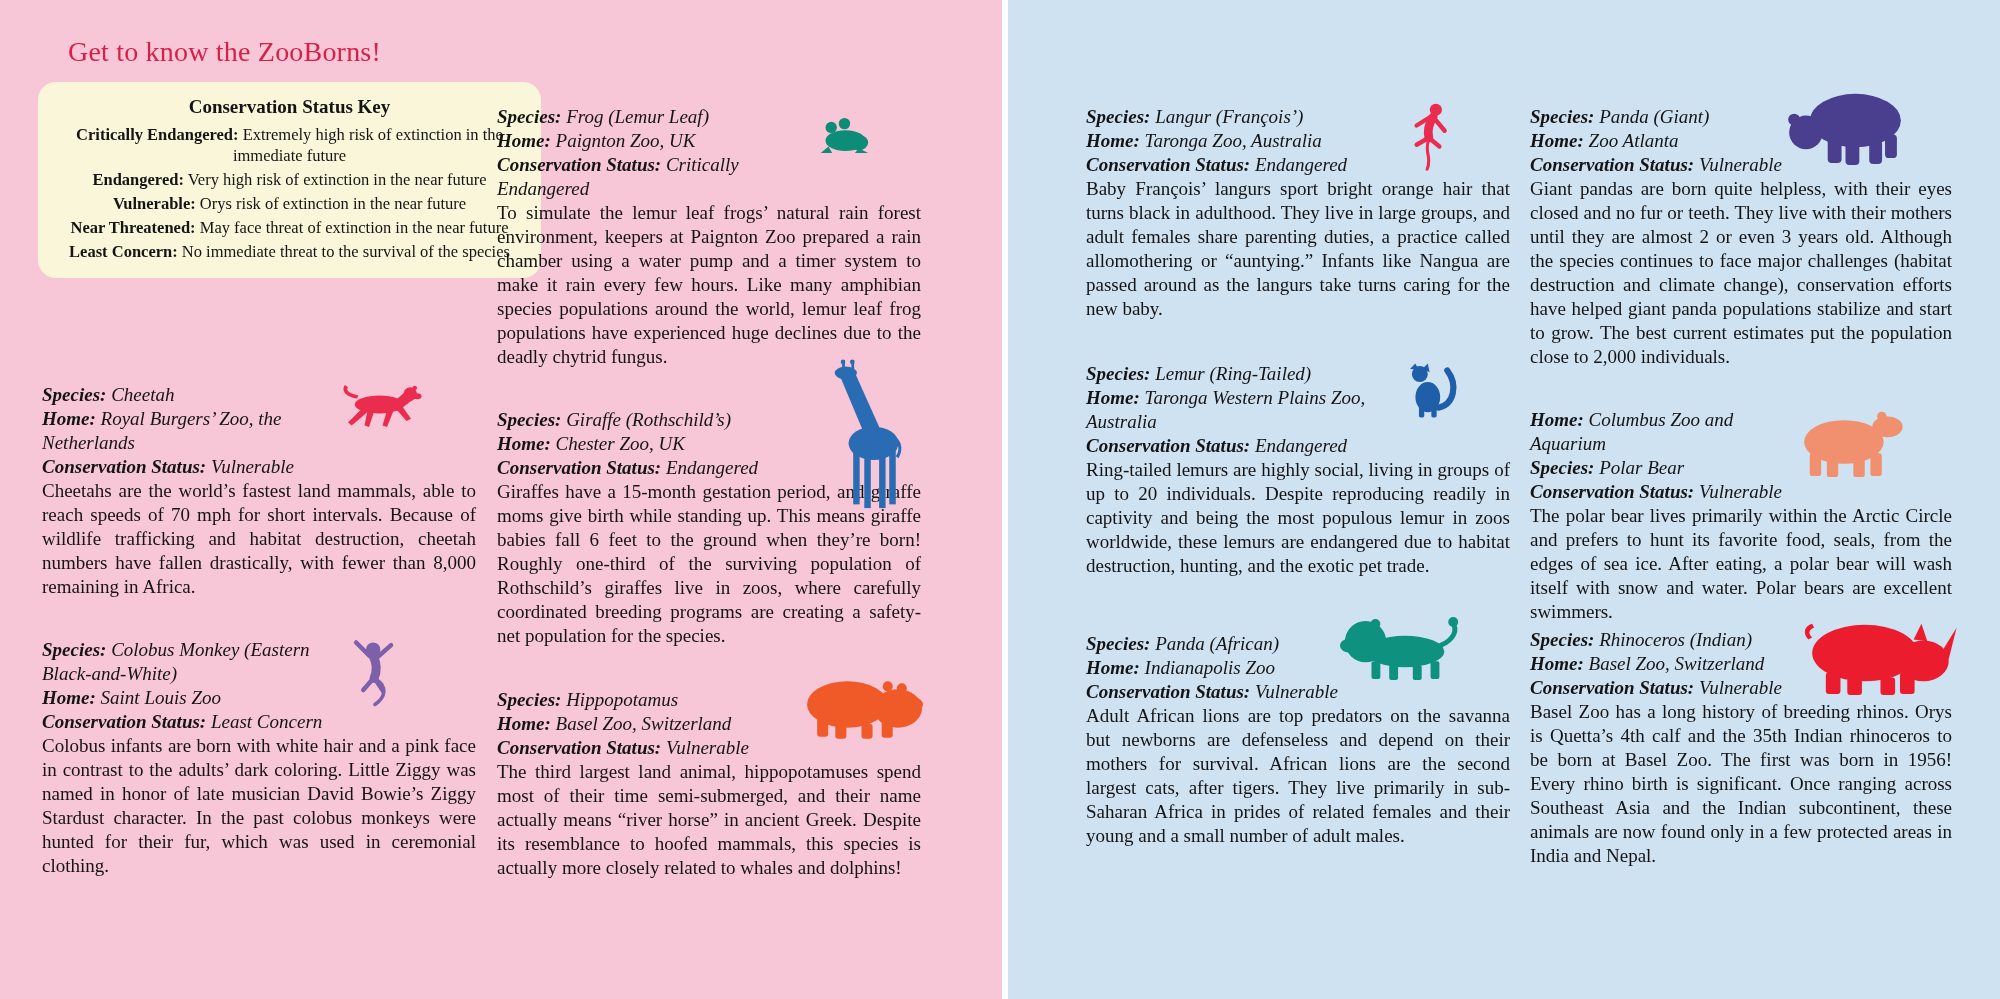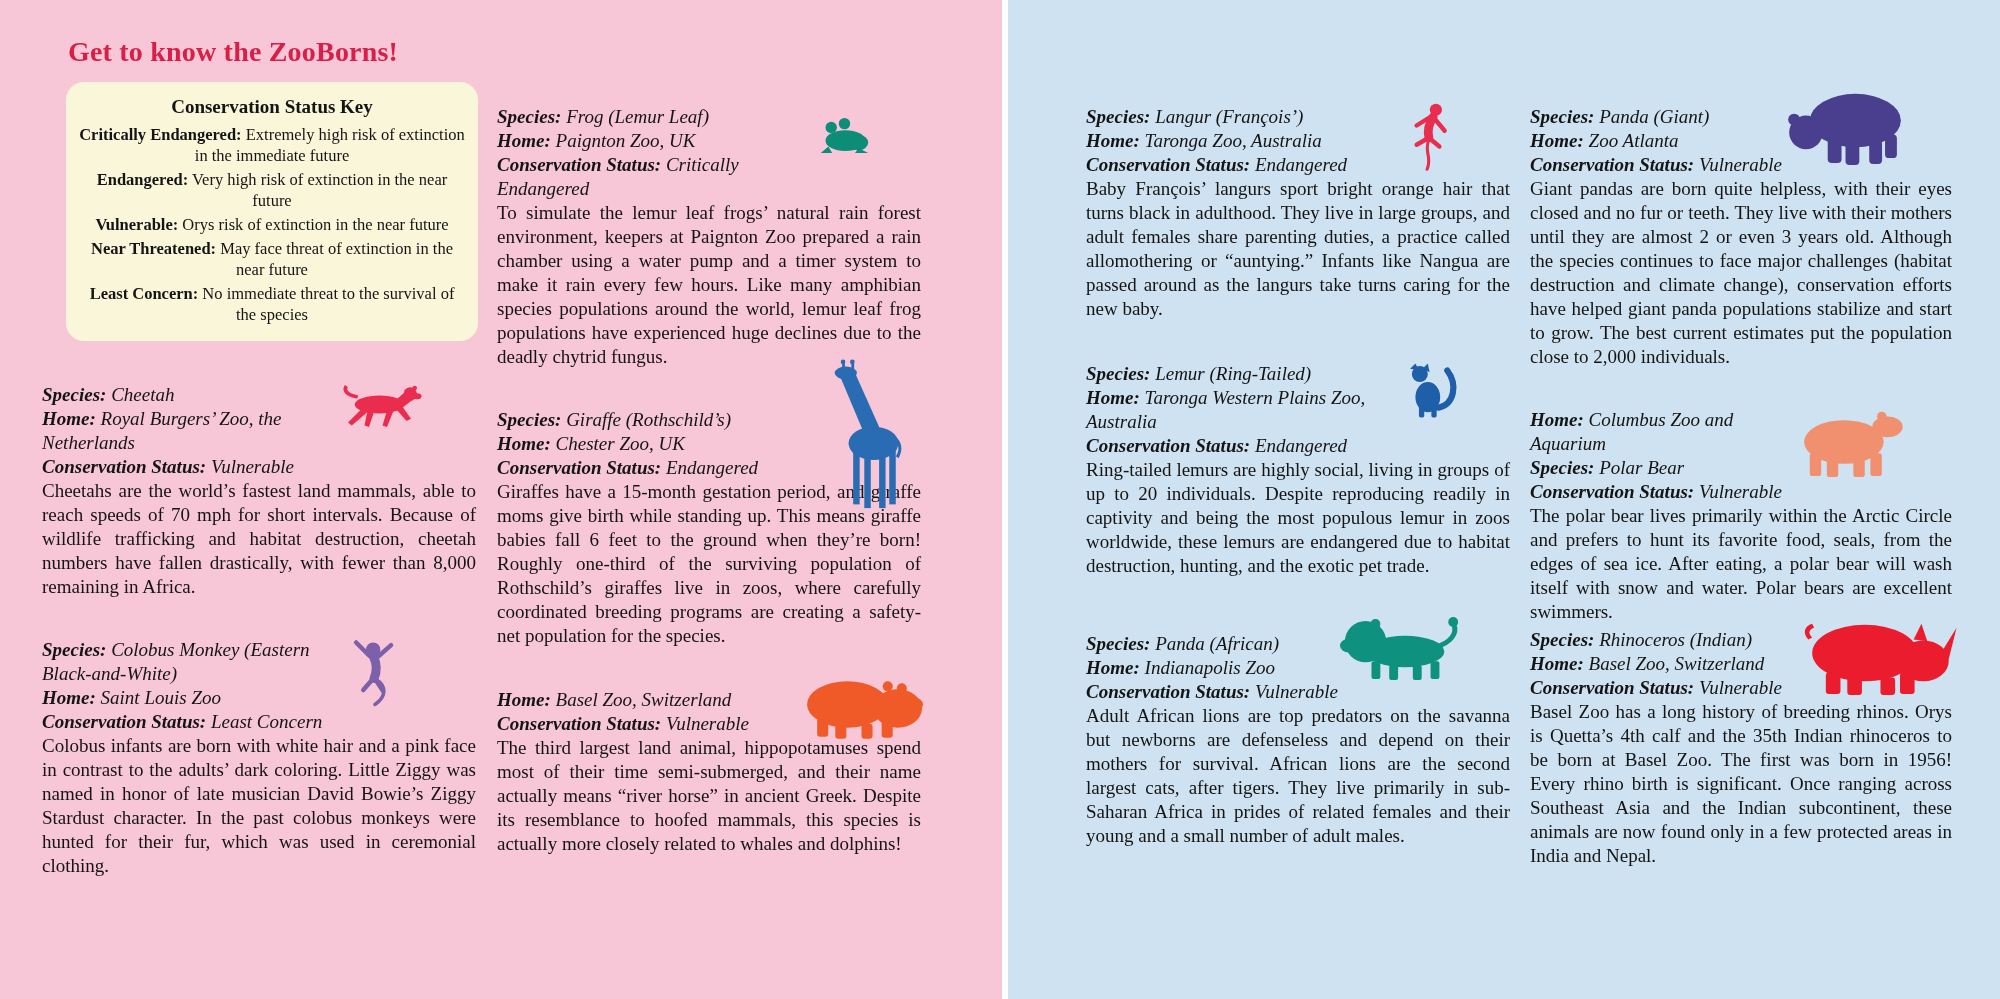--- a/index.html
+++ b/index.html
@@ -11,29 +11,28 @@
   }
   .spread { position:relative; width:2000px; height:999px; overflow:hidden; }
   .page-left  { position:absolute; left:0;    top:0; width:1002px; height:999px; background:#f8c7d7; }
   .spine      { position:absolute; left:1002px;top:0; width:6px;   height:999px; background:#fdfdfd; }
   .page-right { position:absolute; left:1008px;top:0; width:992px; height:999px; background:#cfe2f1; }
 
   .col { position:absolute; }
   .entry { position:absolute; left:0; right:0; }
 
   .title {
-    font-size:28px; line-height:32px; font-weight:bold;
+    font-size:28px; line-height:32px; font-weight:normal;
     color:#d81f47; margin-left:26px; letter-spacing:.2px;
   }
 
   .keybox {
-    position:absolute; left:-4px; top:46px; width:412px;
+    position:absolute; left:-4px; top:46px; width:503px;
     background:#faf6da; border-radius:18px; padding:13px 12px;
     text-align:center;
-    margin-left:28px;
   }
   .key-title { font-size:19px; line-height:24px; font-weight:bold; margin-bottom:5px; }
   .key-entry { font-size:16.5px; line-height:21px; margin:3px 0; }
   .key-entry b { font-weight:bold; }
 
   .line { font-size:19px; line-height:24px;font-style:italic; }
   .line b { font-weight:bold; }
   .desc { font-size:19px; line-height:24px; text-align:justify; }
 
   .icon { display:block; }
@@ -175,20 +174,21 @@
             <circle cx="102" cy="14" r="5"></circle>
             <ellipse cx="98" cy="34" rx="24" ry="19"></ellipse>
             <ellipse cx="114" cy="30" rx="9" ry="7"></ellipse>
             <rect x="18" y="44" width="11" height="18" rx="3"></rect>
             <rect x="36" y="49" width="11" height="15" rx="3"></rect>
             <rect x="62" y="49" width="11" height="15" rx="3"></rect>
             <rect x="82" y="45" width="11" height="18" rx="3"></rect>
           </g>
         </svg>
       </span>
+      <p class="line"><b>Species:</b> <span>Hippopotamus</span></p>
       <p class="line"><b>Home:</b> <span>Basel Zoo, Switzerland</span></p>
       <p class="line"><b>Conservation Status:</b> <span>Vulnerable</span></p>
       <p class="desc">The third largest land animal, hippopotamuses spend most of their time semi-submerged, and their name actually means “river horse” in ancient Greek. Despite its resemblance to hoofed mammals, this species is actually more closely related to whales and dolphins!</p>
     </article>
   </div>
 
   <div class="col" style="left:1086px; top:0; width:424px;">
 
     <article class="entry" style="top:105px;">
       <span class="icon float-icon i-langur">

